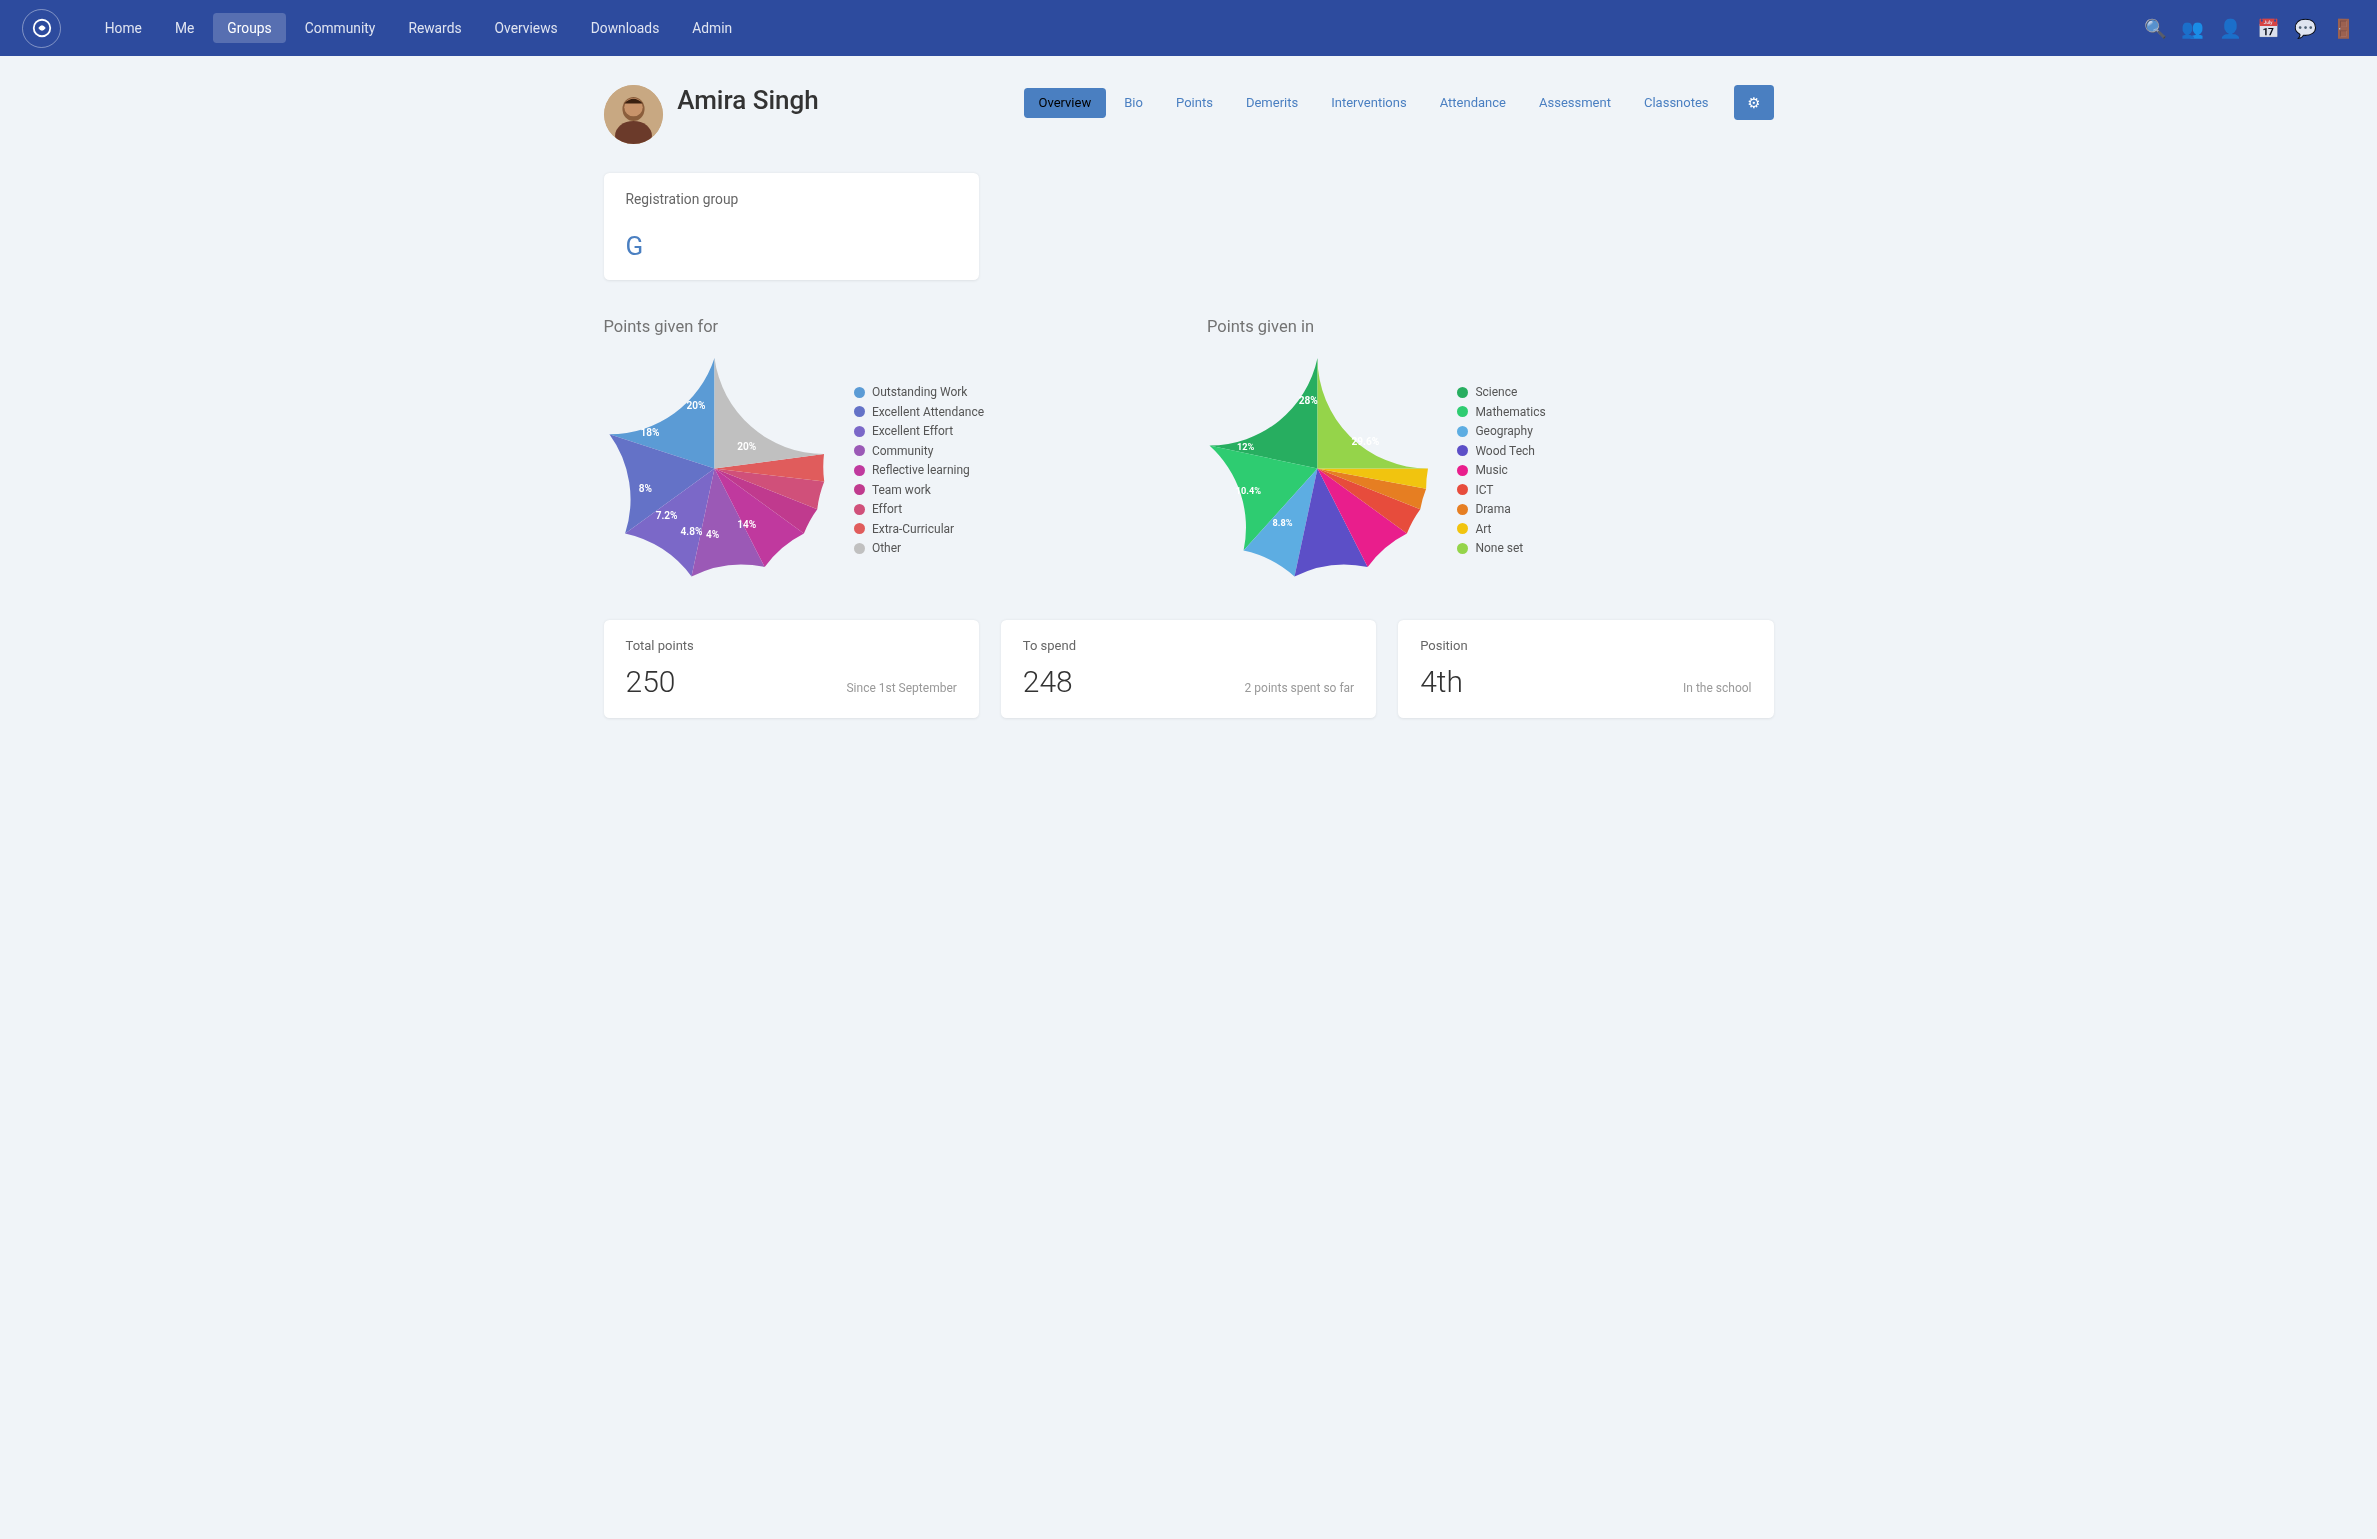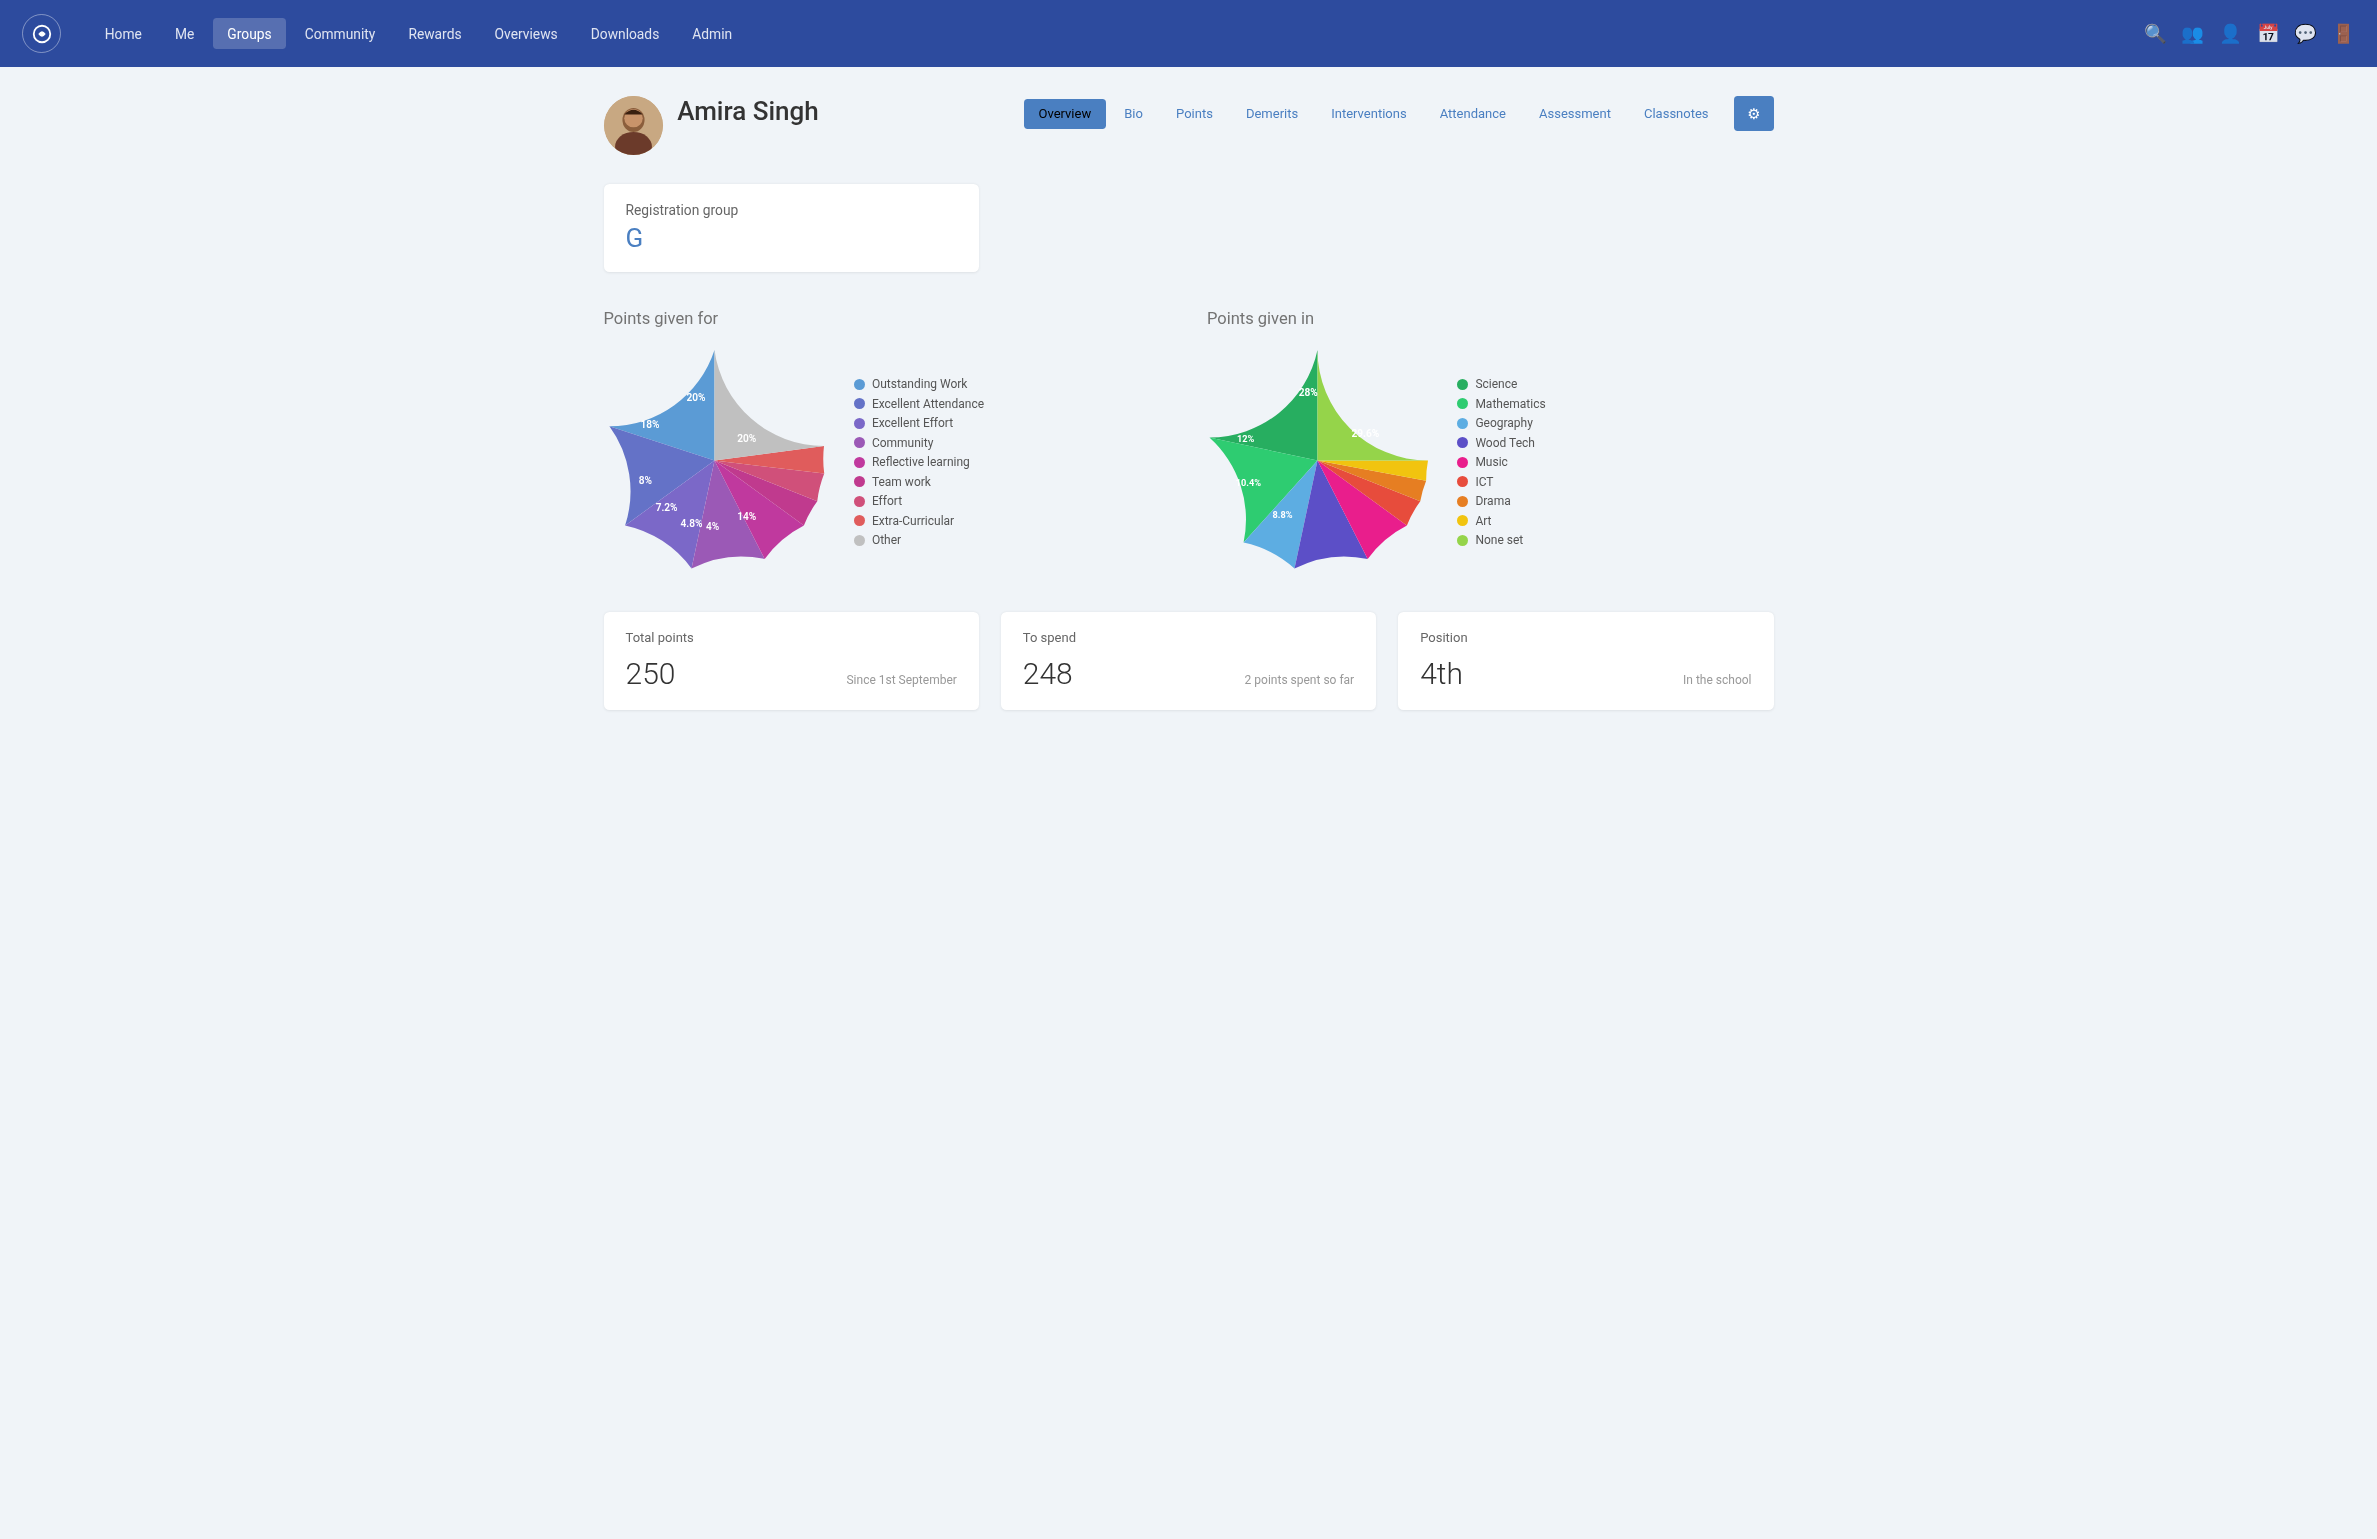--- a/index.html
+++ b/index.html
@@ -1,19 +1,19 @@
 <!DOCTYPE html>
 <html style="font-size:14.7px"><head>
   <meta charset="utf-8">
   <style>
     * { box-sizing: border-box; margin: 0; padding: 0; }
     body { font-family: -apple-system, BlinkMacSystemFont, 'Segoe UI', Roboto, sans-serif; background: #f0f4f8; color: #333; }
 
     
-    nav { background: #2d4b9e; display: flex; align-items: center; padding: 0 22px; height: 67px; }
+    nav { background: #2d4b9e; display: flex; align-items: center; padding: 0 22px; height: 56px; }
     .nav-logo { width: 39px; height: 39px; border-radius: 50%; border: 1.8px solid rgba(255,255,255,0.4); display: flex; align-items: center; justify-content: center; margin-right: 29px; }
     .nav-logo svg { width: 22px; height: 22px; }
     .nav-links { display: flex; gap: 3.7px; flex: 1; }
     .nav-link { color: rgba(255,255,255,0.85); text-decoration: none; padding: 7.4px 14.7px; border-radius: 3.7px; font-size: 13.8px; }
     .nav-link.active { background: rgba(255,255,255,0.2); color: #fff; }
     .nav-icons { display: flex; gap: 14.7px; align-items: center; }
     .nav-icon { color: rgba(255,255,255,0.85); font-size: 18.4px; cursor: pointer; }
 
     
     .main { max-width: 1214px; margin: 0 auto; padding: 29px 22px; }
@@ -23,21 +23,21 @@
     .avatar { width: 59px; height: 59px; border-radius: 50%; background: #c8a882; margin-right: 14.7px; overflow: hidden; }
     .profile-name { font-size: 26px; font-weight: 500; color: #333; }
     .profile-tabs { display: flex; align-items: center; gap: 3.7px; margin-left: auto; }
     .profile-tab { padding: 7.4px 14.7px; border-radius: 3.7px; font-size: 13px; color: #4a7fc1; cursor: pointer; text-decoration: none; }
     .profile-tab.active { background: #4a7fc1; color: #000000; }
     .settings-btn { background: #4a7fc1; color: #fff; border: none; padding: 9.2px 13px; border-radius: 3.7px; cursor: pointer; font-size: 14.7px; margin-left: 7.4px; }
 
     
     .info-grid { display: grid; grid-template-columns: 1fr 1fr 1fr; gap: 22px; margin-bottom: 37px; }
     .info-card { background: #fff; border-radius: 5.5px; padding: 18.4px 22px; box-shadow: 0 0.9px 2.8px rgba(0,0,0,0.08); }
-    .info-label { font-size: 13.8px; color: #666; margin-bottom: 5px; }
+    .info-label { font-size: 13.8px; color: #666; margin-bottom: 24px; }
     .info-value { font-size: 26px; font-weight: 400; color: #4a7fc1; }
     .info-value.dark { color: #333; }
 
     
     .charts-section { display: grid; grid-template-columns: 1fr 1fr; gap: 37px; margin-bottom: 37px; }
     .chart-block { background: transparent; }
     .chart-title { font-size: 16.5px; color: #737373; margin-bottom: 22px; }
     .chart-area { display: flex; align-items: center; gap: 29px; }
     .pie-wrapper { position: relative; flex-shrink: 0; }
     .legend { display: flex; flex-direction: column; gap: 5.5px; }

